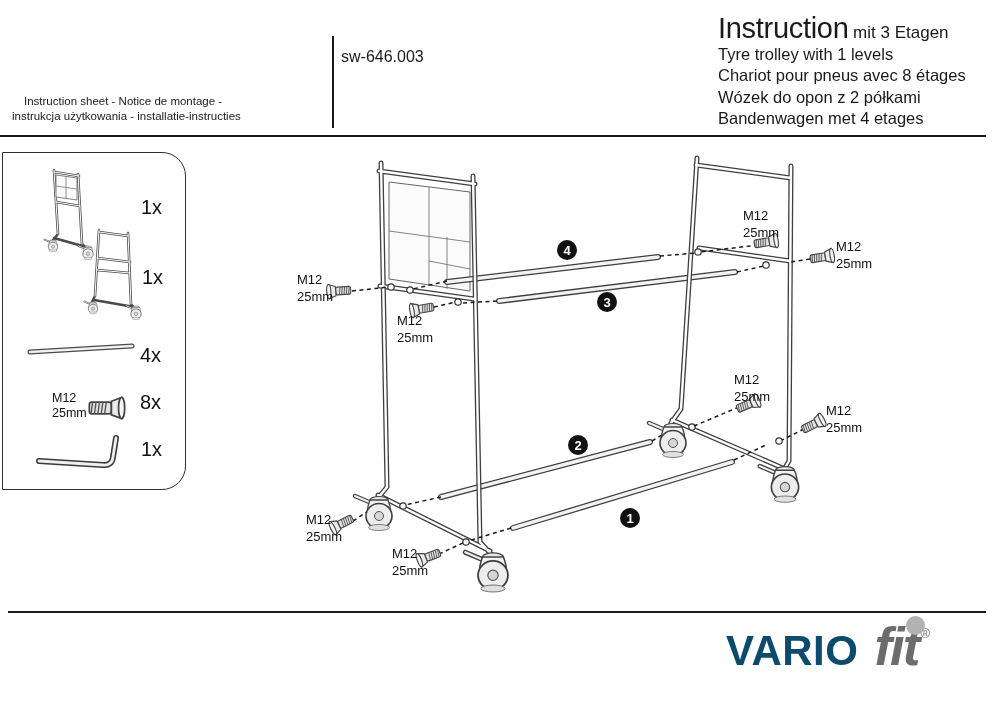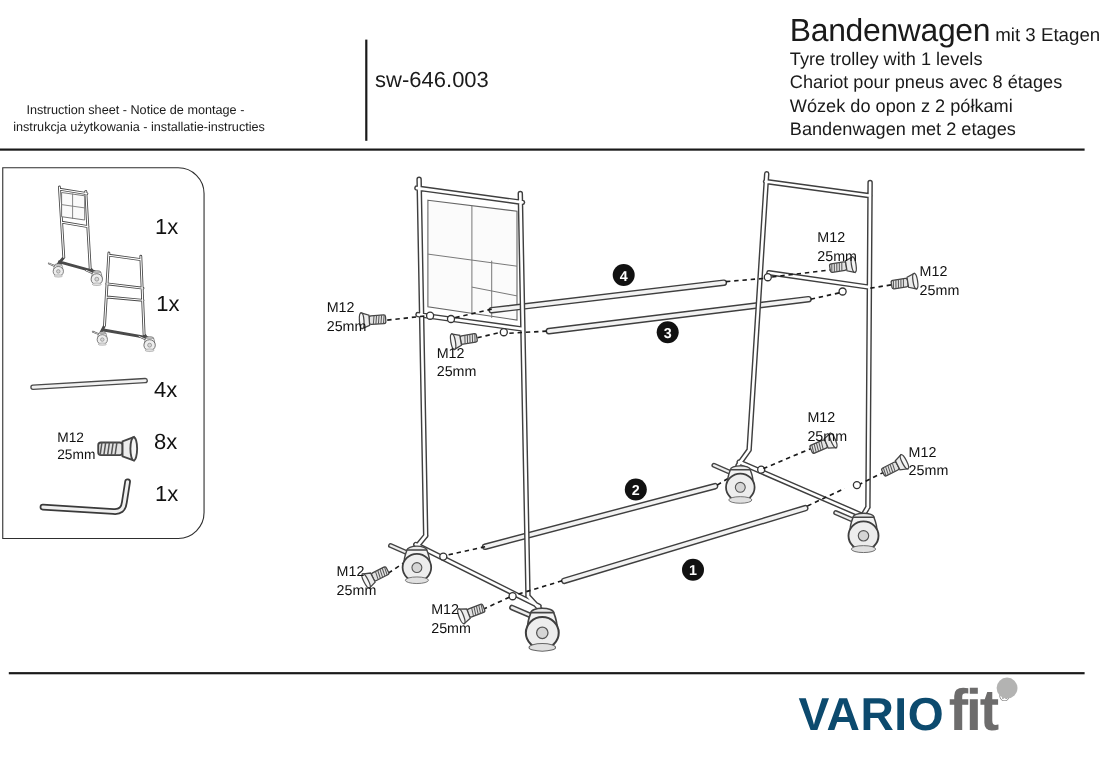--- a/index.html
+++ b/index.html
@@ -2,21 +2,21 @@
 <html><head>
 <meta charset="utf-8">
 <style>
   html,body{margin:0;padding:0;background:#ffffff;}
   #page{position:relative;width:1000px;height:707px;background:#fff;overflow:hidden;
         font-family:"Liberation Sans","DejaVu Sans",sans-serif;color:#1a1a1a;}
   .abs{position:absolute;}
   
   #main-title{left:11px;top:48px;font-size:37px;letter-spacing:-0.5px;white-space:nowrap;}
   #title-divider{left:332px;top:36px;width:2px;height:92px;background:#1a1a1a;}
-  #product-code{left:341px;top:62px;font-size:20px;}
+  #product-code{left:341px;top:48px;font-size:16px;}
   #subtitle1{left:24px;top:95px;font-size:11.5px;}
   #subtitle2{left:12px;top:110px;font-size:11.5px;}
   #header-rule{left:0;top:135px;width:986px;height:2px;background:#1a1a1a;}
   
   #product-block{left:718px;top:18px;width:270px;line-height:21.5px;font-size:16.5px;white-space:nowrap;}
   #product-title-de{font-size:29px;letter-spacing:-0.3px;}
   #product-title-suffix{font-size:17px;}
   
   #parts-box{left:2px;top:152px;width:184px;height:338px;border:1.6px solid #2e2e2e;
              border-radius:0 24px 24px 0;box-sizing:border-box;}
@@ -33,22 +33,22 @@
   #callout-6{left:306px;top:511px;} #callout-7{left:392px;top:545px;}
   
   .step{width:20px;height:20px;border-radius:50%;background:#111;color:#fff;
         font-size:13px;font-weight:bold;display:flex;align-items:center;justify-content:center;}
   #step-1{left:620px;top:508px;} #step-2{left:568px;top:435px;}
   #step-3{left:597px;top:292px;} #step-4{left:557px;top:240px;}
   
   #footer-rule{left:8px;top:611px;width:978px;height:2px;background:#1a1a1a;}
   #brand-logo{left:726px;top:616px;display:flex;align-items:baseline;height:62px;}
   #brand-part1{font-size:42px;font-weight:bold;color:#0c4a6e;letter-spacing:0.5px;line-height:62px;}
-  #brand-part2{font-size:53px;font-weight:bold;color:#6d6c6c;
-               letter-spacing:-2px;margin-left:4px;line-height:62px;}
+  #brand-part2{font-size:53px;font-weight:bold;font-style:italic;color:#6d6c6c;
+               letter-spacing:-2px;margin-left:16px;line-height:62px;}
   #brand-reg{font-size:13px;color:#6d6c6c;position:relative;top:-27px;margin-left:2px;}
   #brand-dot{left:906px;top:616px;width:19px;height:19px;border-radius:50%;background:#b3b3b2;}
   svg{display:block;}
 </style>
 </head>
 <body>
 
 <div id="page">
 
   <svg class="abs" width="1000" height="707" viewBox="0 0 1000 707">
@@ -171,26 +171,26 @@
     </g>
   </svg>
 
   <div class="abs" id="title-divider"></div>
   <div class="abs" id="product-code">sw-646.003</div>
   <div class="abs" id="subtitle1">Instruction sheet - Notice de montage  -</div>
   <div class="abs" id="subtitle2">instrukcja użytkowania - installatie-instructies</div>
   <div class="abs" id="header-rule"></div>
 
   <div class="abs" id="product-block">
-    <div><span id="product-title-de">Bandenwagen</span>
+    <div><span id="product-title-de">Instruction</span>
       <span id="product-title-suffix">mit 3 Etagen</span></div>
     <div>Tyre trolley with 1 levels</div>
     <div>Chariot pour pneus avec 8 étages</div>
     <div>Wózek do opon z 2 półkami</div>
-    <div>Bandenwagen met 2 etages</div>
+    <div>Bandenwagen met 4 etages</div>
   </div>
 
   <div class="abs" id="parts-box"></div>
   <div class="abs qty" id="qty-1">1x</div>
   <div class="abs qty" id="qty-2">1x</div>
   <div class="abs qty" id="qty-3">4x</div>
   <div class="abs qty" id="qty-4">8x</div>
   <div class="abs qty" id="qty-5">1x</div>
   <div class="abs small-label" id="box-screw-label">
     <div>M12</div>

